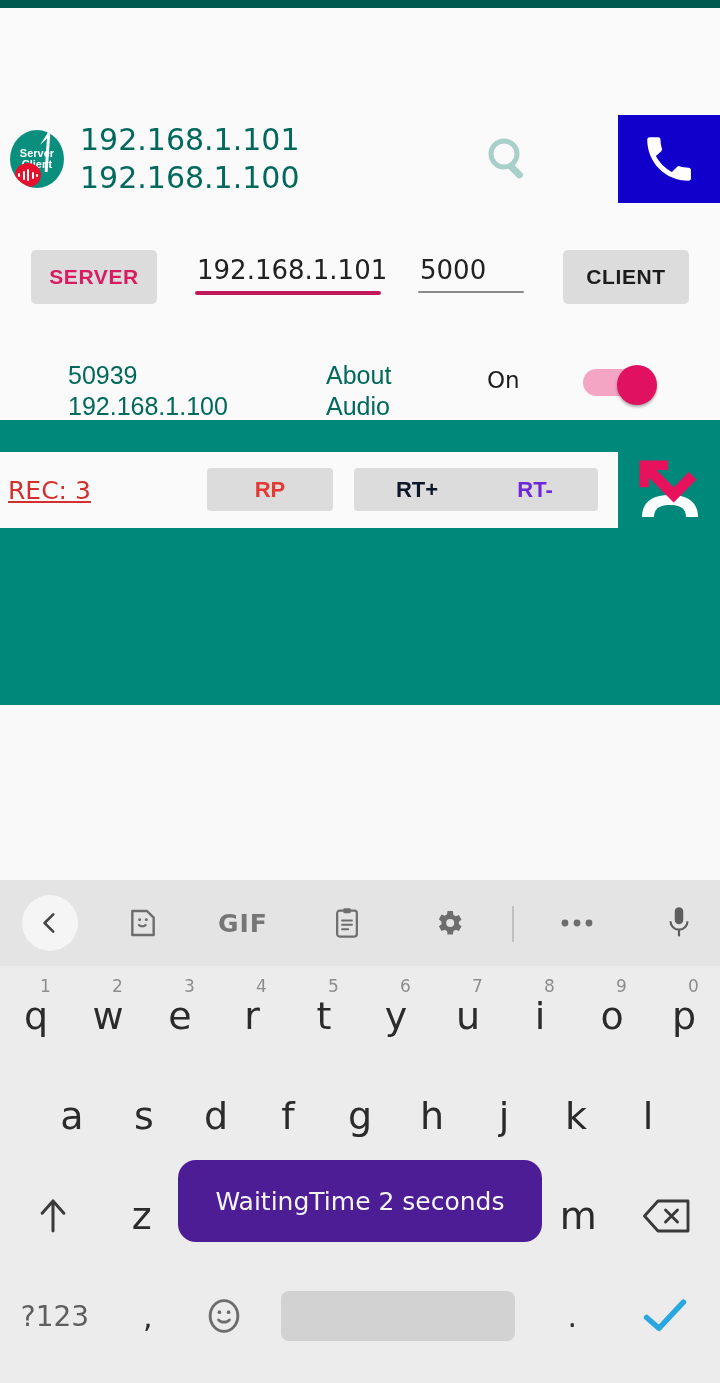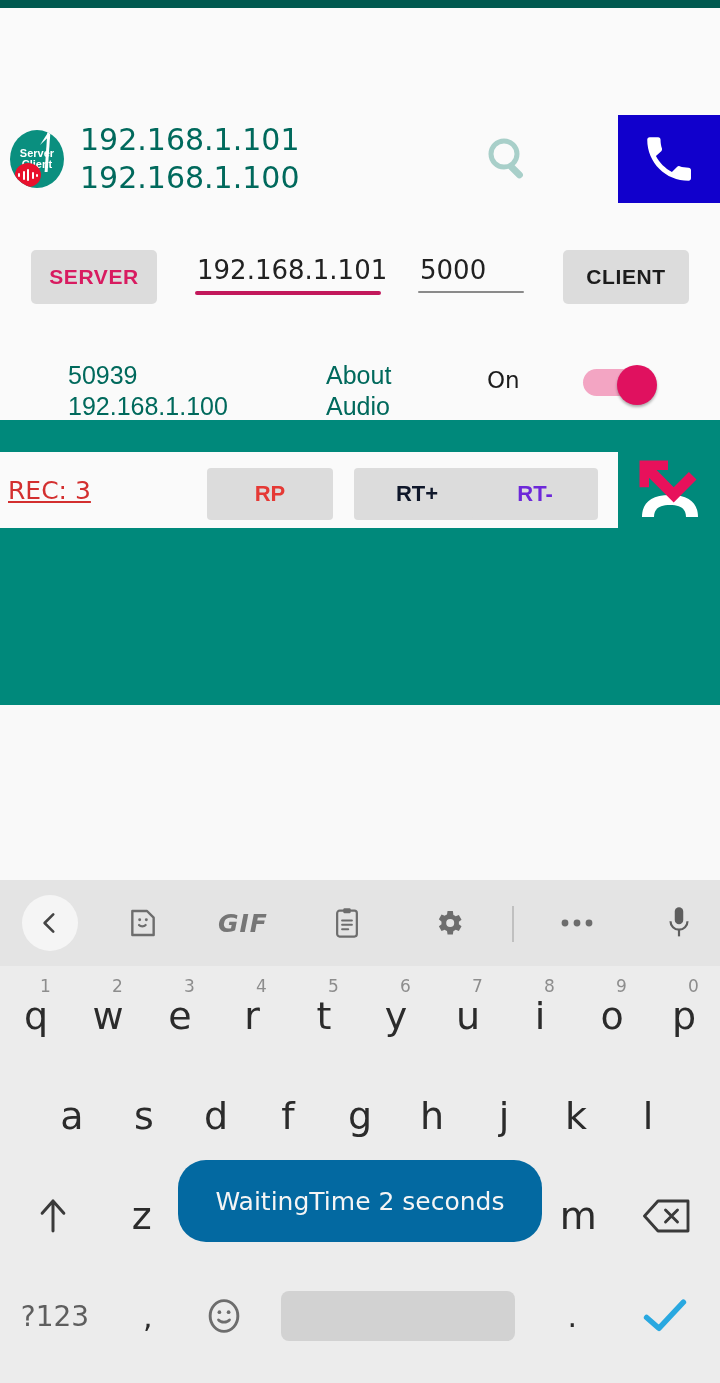--- a/index.html
+++ b/index.html
@@ -143,21 +143,21 @@
   }
   .rec-panel {
     position: absolute; left: 0; top: 452px; width: 618px; height: 76px;
     background: #fafafa;
   }
   .rec-text {
     position: absolute; left: 8px; top: 24px;
     color: #d32f2f; font-size: 25px; font-family: "DejaVu Sans", sans-serif; text-decoration: underline;
   }
   .rec-btn {
-    position: absolute; top: 468px; width: 126px; height: 52px;
+    position: absolute; top: 468px; width: 126px; height: 43px;
     background: #dcdcdc; border: none; border-radius: 4px;
     font-size: 22px; font-weight: bold;
     font-family: "Liberation Sans", sans-serif;
   }
   .rec-btn-rp { left: 207px; color: #e53935; }
   .rec-btn-rtp { left: 354px; color: #0f172a; }
   .rec-btn-rtm { left: 472px; color: #6d28d9; text-align: center; }
   .endcall {
     position: absolute; left: 632px; top: 455px; width: 76px; height: 70px;
   }
@@ -176,21 +176,20 @@
   }
   .kb-tool {
     position: absolute; top: 16px; width: 54px; height: 54px;
     display: flex; align-items: center; justify-content: center;
   }
   .kb-tool.back-circle { background: #f5f5f5; border-radius: 50%; width: 56px; height: 56px; top: 15px; }
   .kb-divider { position: absolute; left: 512px; top: 26px; width: 2px; height: 36px; background: #c0c0c0; }
   .gif-label {
     color: #767676; font-size: 25px; font-weight: bold; letter-spacing: 1px;
     font-family: "DejaVu Sans", sans-serif;
-    font-style: italic;
   }
 
   .kb-rows { position: absolute; left: 0; top: 86px; width: 720px; height: 417px; }
   .kb-row { position: relative; width: 720px; display: flex; align-items: center; }
   .kb-row.r1 { height: 100px; }
   .kb-row.r2 { height: 100px; }
   .kb-row.r3 { height: 100px; }
   .kb-row.r4 { height: 100px; }
   .key {
     position: relative; flex: 1 1 0;
@@ -207,21 +206,21 @@
   .key.spacebar { flex: 3.6 1 0; }
   .spacekey {
     width: 86%; height: 50px; background: #d2d2d2; border-radius: 8px;
   }
   .key.small-sym { font-size: 30px; }
   .key.num-key { font-size: 28px; color: #5e5e5e; font-weight: normal; }
 
   
   .toast {
     position: absolute; left: 178px; top: 1160px; width: 364px; height: 82px;
-    background: #0369a1; border-radius: 28px;
+    background: #4c1d95; border-radius: 18px;
     display: flex; align-items: center; justify-content: center;
     color: #f5f5f5; font-size: 25px;
     font-family: "DejaVu Sans", sans-serif;
     z-index: 50;
   }
 </style>
 </head>
 <body>
 
 <div id="screen">

